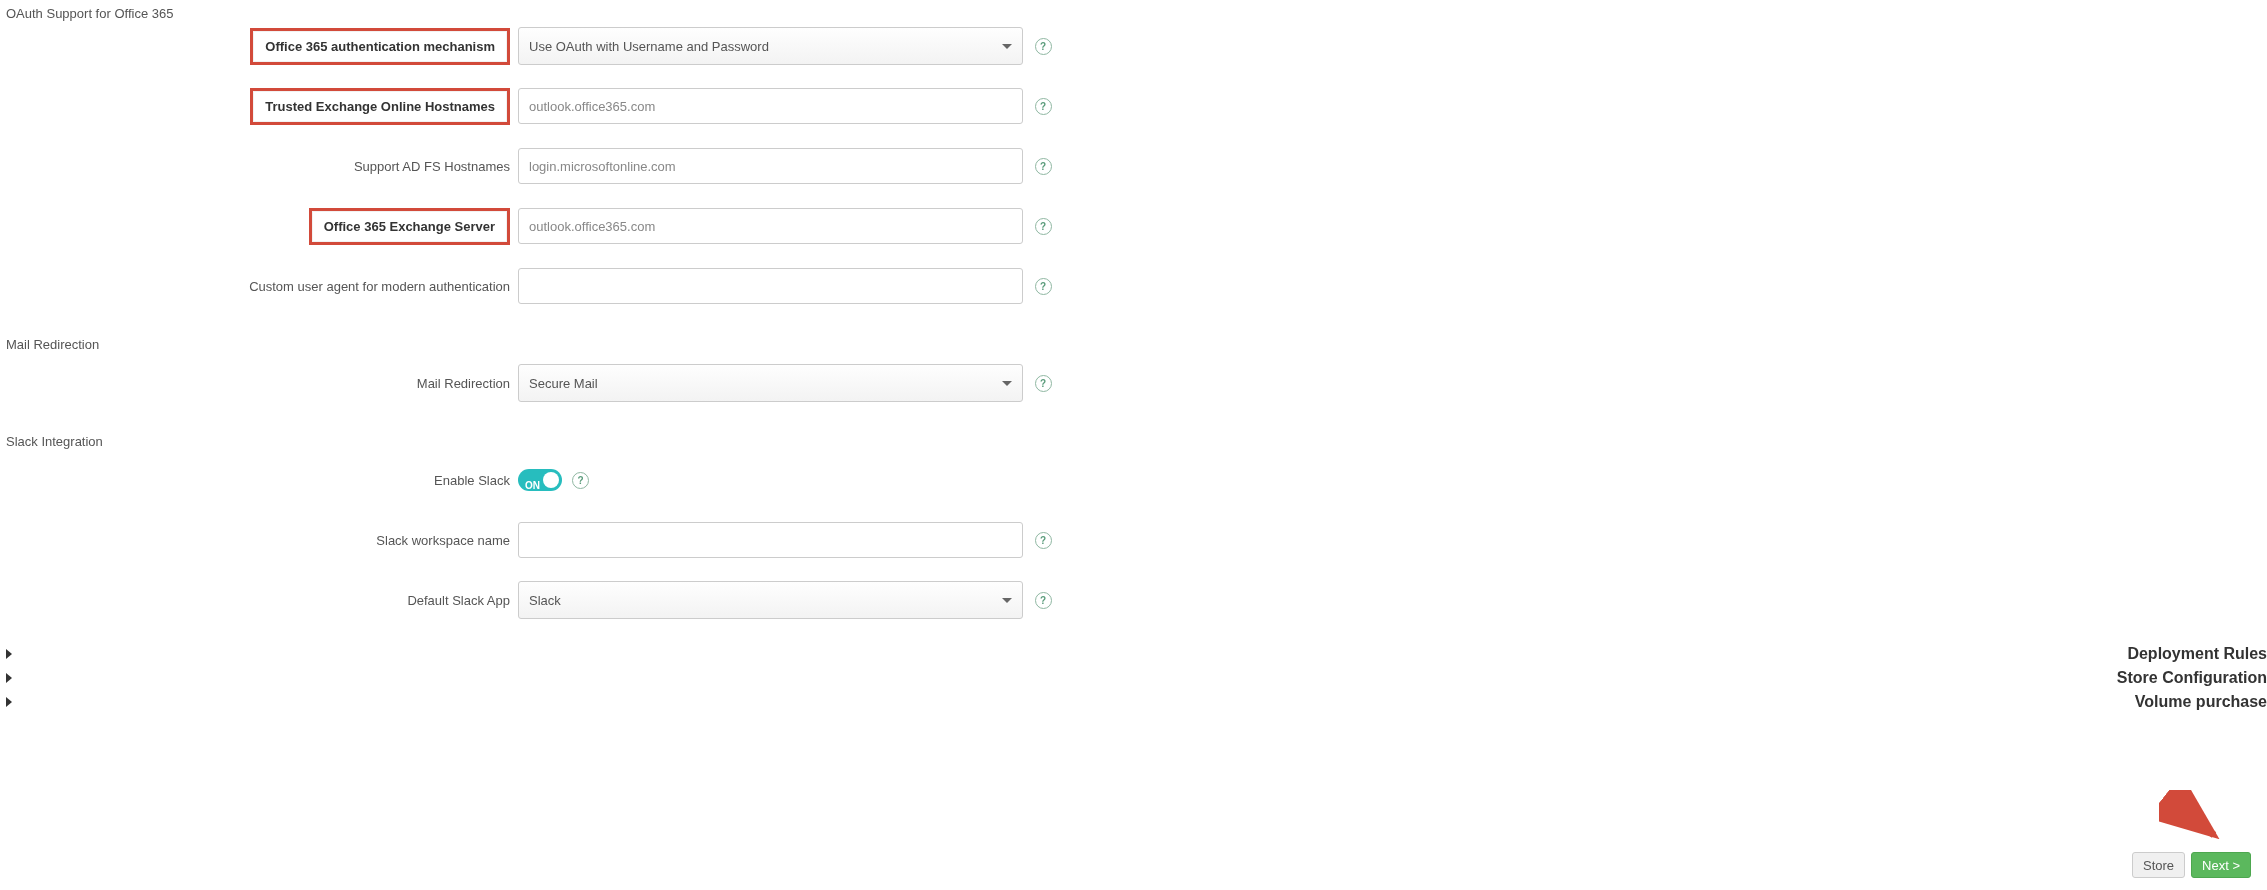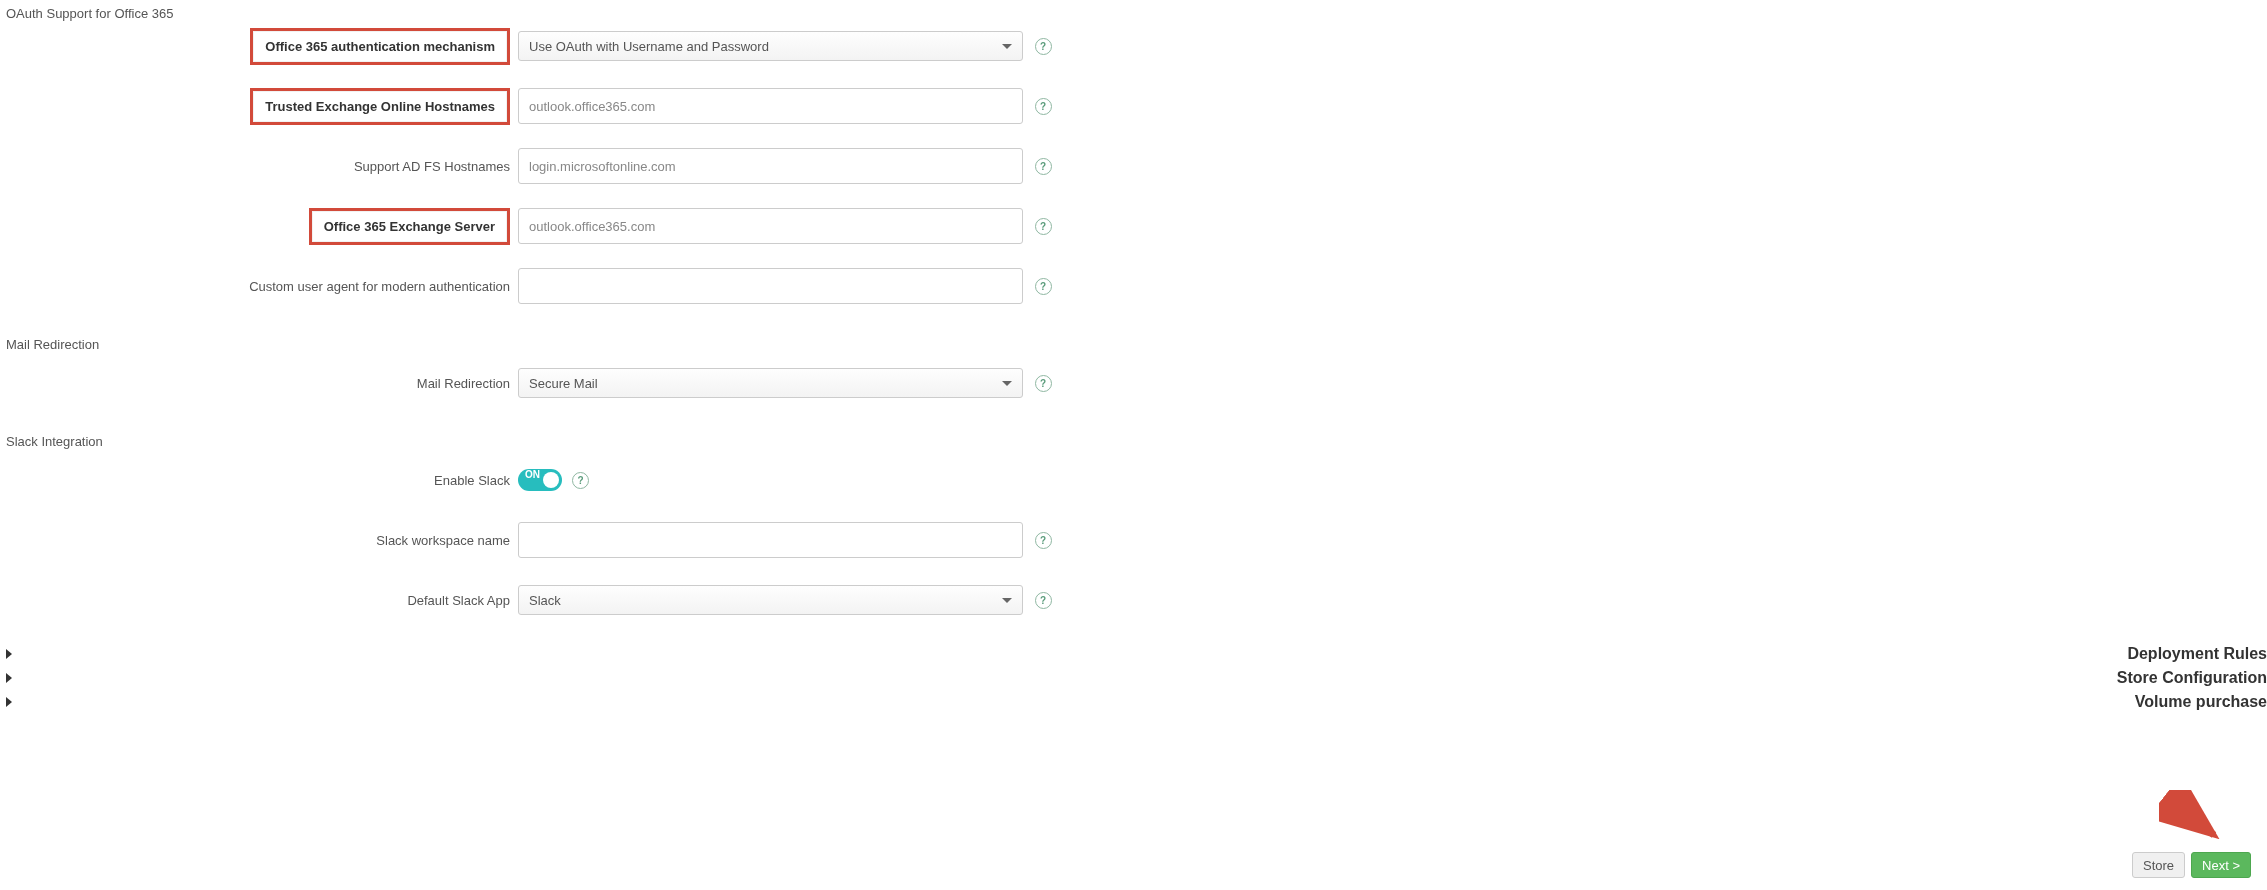--- a/index.html
+++ b/index.html
@@ -49,21 +49,21 @@
     align-items: center;
   }
   .help-col {
     width: 40px;
     display: flex;
     align-items: center;
     justify-content: center;
   }
   .select-control {
     width: 100%;
-    height: 30px;
+    height: 38px;
     border: 1px solid #ccc;
     border-radius: 3px;
     background: linear-gradient(#fefefe, #f3f3f3);
     display: flex;
     align-items: center;
     justify-content: space-between;
     padding: 0 10px;
     box-sizing: border-box;
     font-size: 13px;
     color: #555;
@@ -103,21 +103,21 @@
     font-weight: bold;
   }
   .toggle {
     width: 44px;
     height: 22px;
     border-radius: 11px;
     background: #27bdbe;
     position: relative;
     cursor: pointer;
     display: flex;
-    align-items: flex-start;
+    align-items: flex-end;
   }
   .toggle .knob {
     width: 16px;
     height: 16px;
     border-radius: 50%;
     background: #fff;
     position: absolute;
     right: 3px;
     top: 3px;
   }

